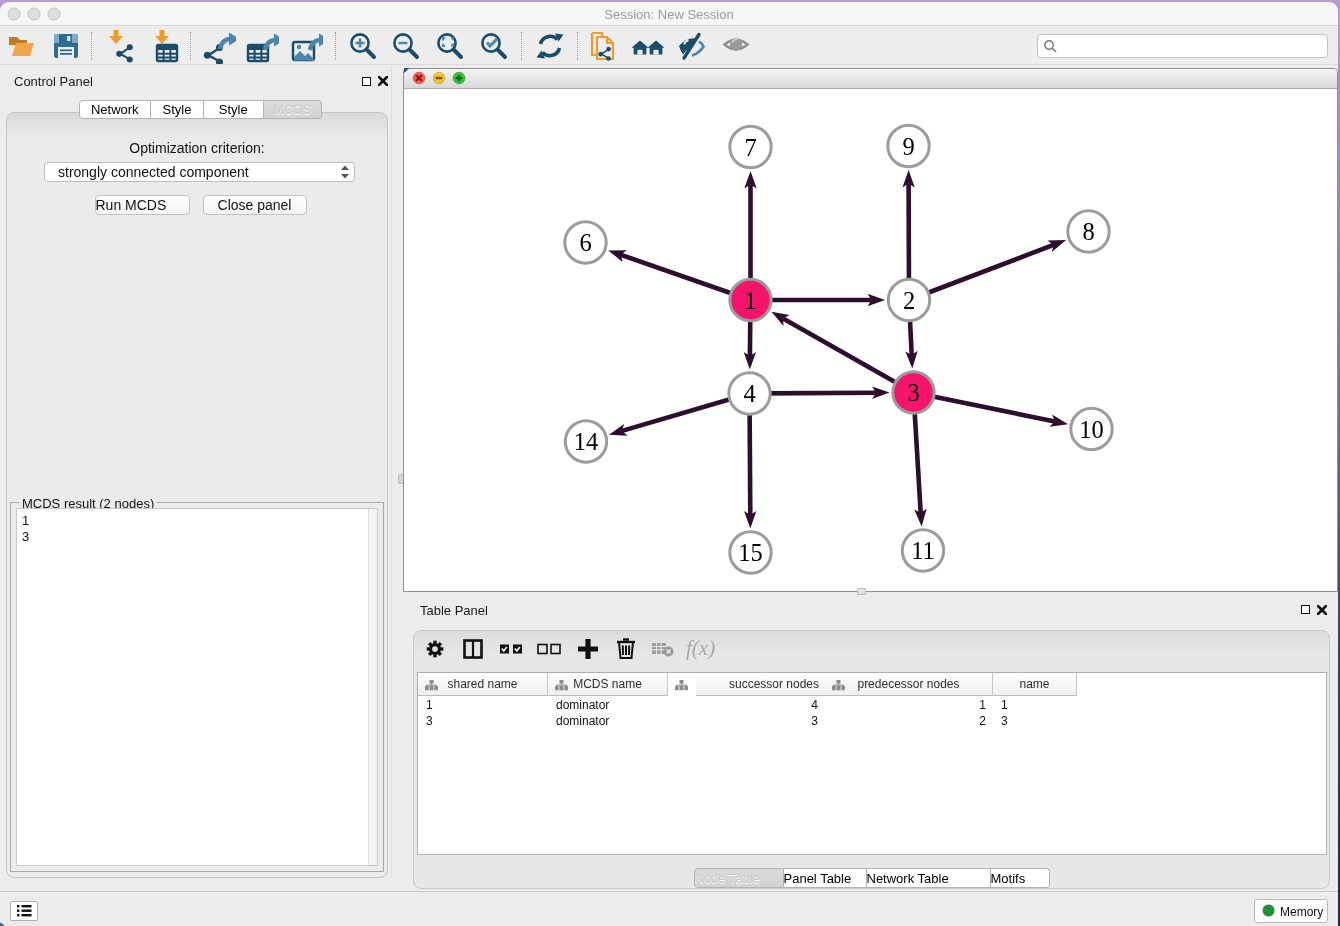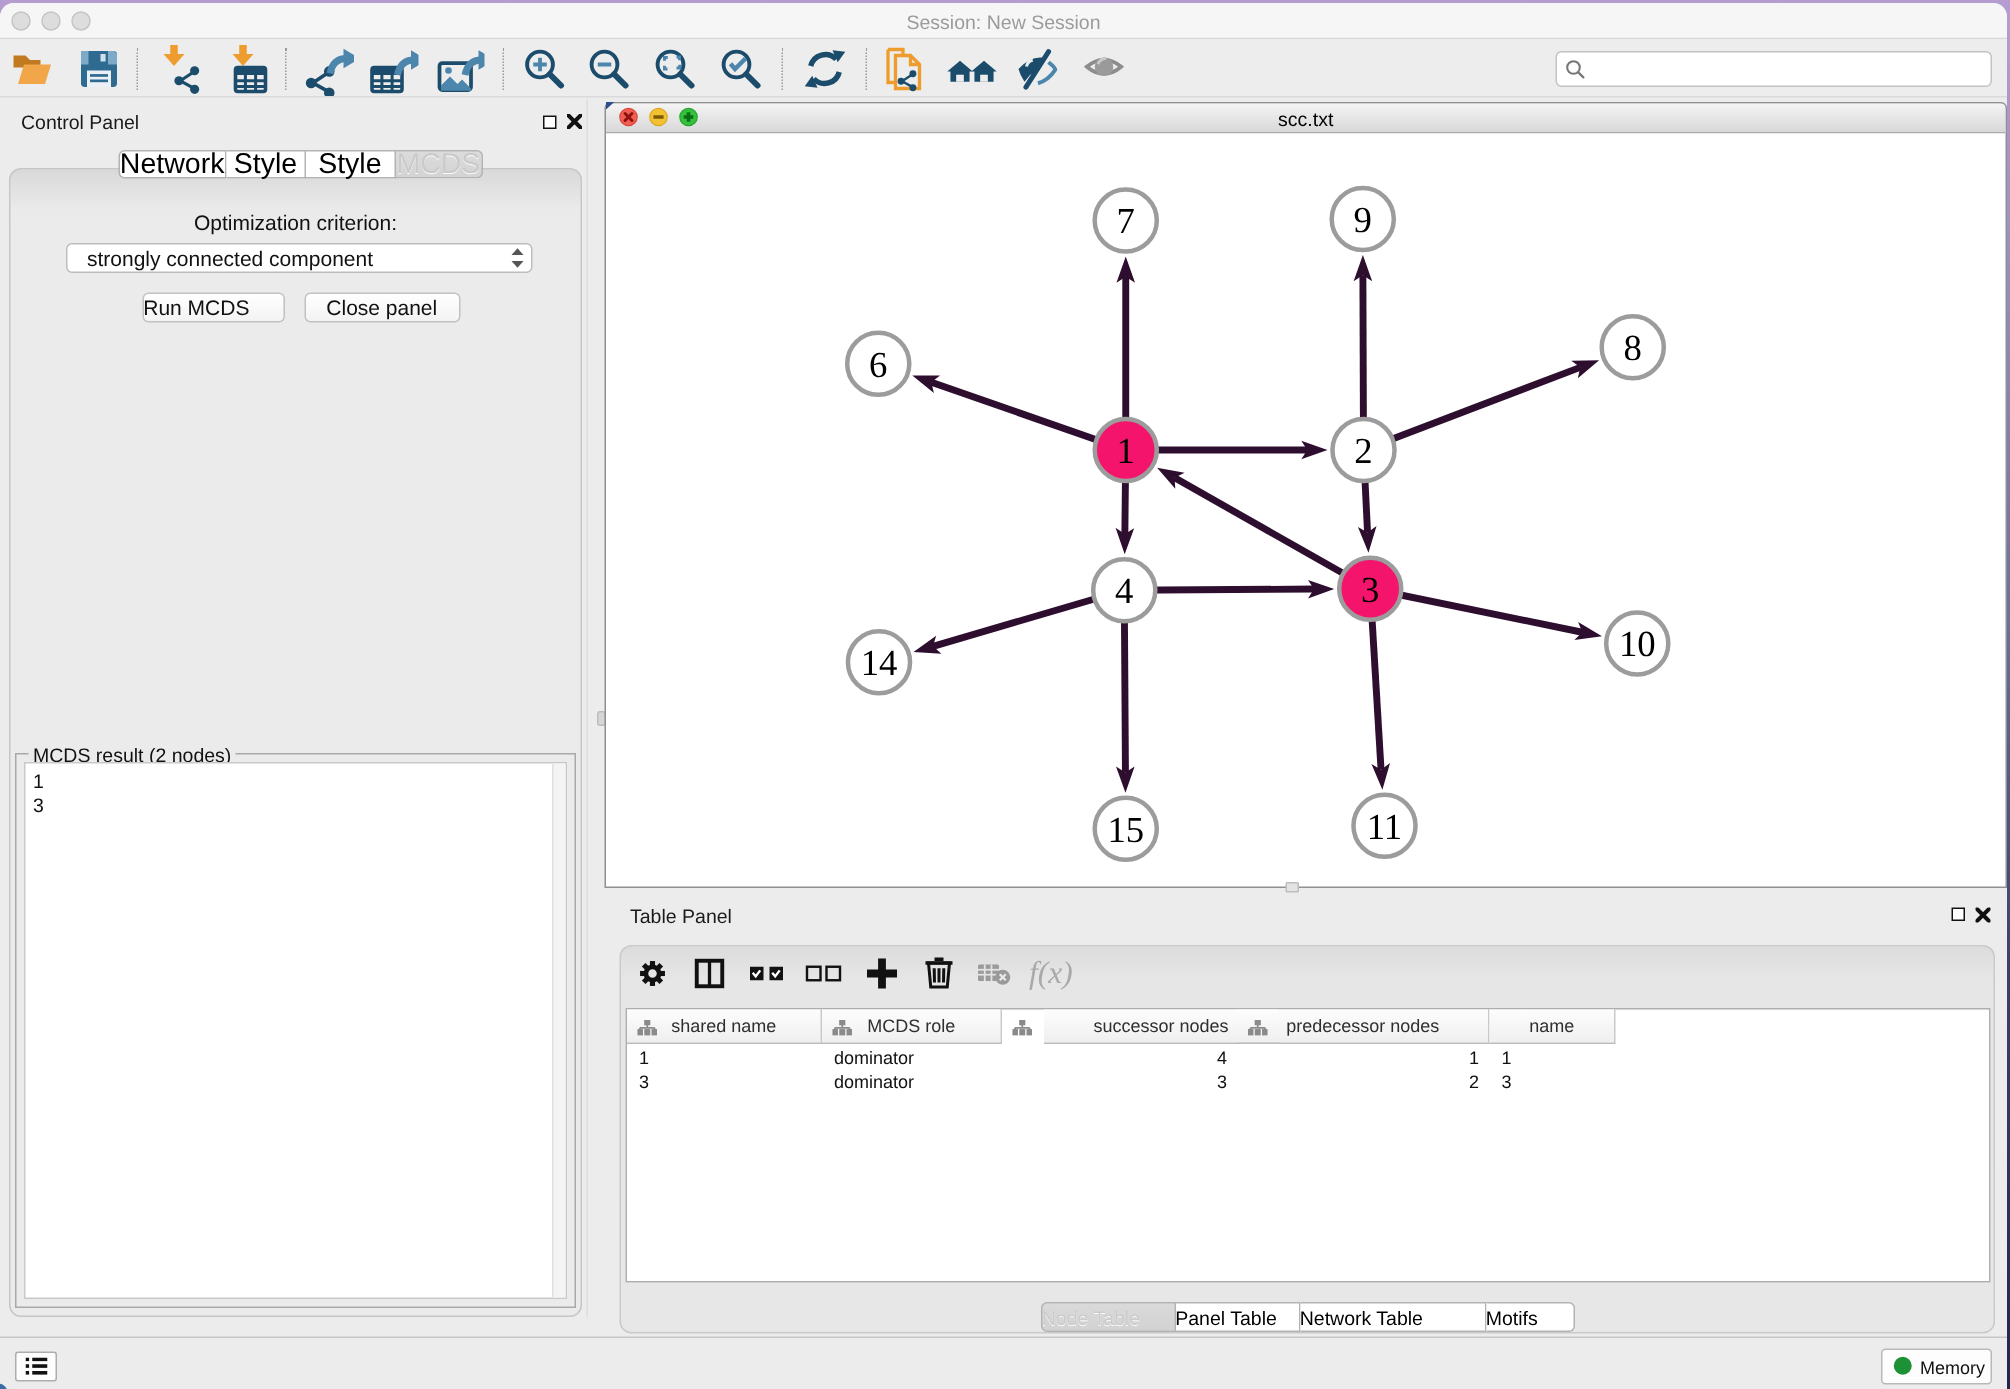--- a/index.html
+++ b/index.html
@@ -6,21 +6,21 @@
 background:linear-gradient(180deg,#b59dd1 0%,#a391c4 15%,#6f6d99 45%,#3c3f68 70%,#23264a 100%)}
 .abs{position:absolute}
 #win{position:absolute;left:0;top:2px;width:1338px;height:924px;background:#ececec;border-radius:9px 9px 0 0;overflow:hidden}
 .sep{top:30px;height:28px;border-left:1px dotted #9a9a9a}
 .hcell{top:671px;height:23px;background:linear-gradient(#fdfdfd,#efefef);border-right:1px solid #c9c9c9;
 border-bottom:1px solid #bcbcbc;font-size:12px;color:#2f2f2f;text-align:center;line-height:23px}
 .rcell{height:16px;font-size:12px;color:#111;line-height:16px}
 .btab{top:866px;height:20px;background:#fff;border:1px solid #b3b3b3;border-left:none;font-size:13px;
 color:#000;text-align:left;line-height:19px}
 .btab.sel{background:linear-gradient(#dadada,#d2d2d2);color:#cbcbcb;text-shadow:0 1px 0 rgba(255,255,255,.9)}
-.ctab{top:98px;height:19px;background:#fff;border:1px solid #b3b3b3;border-left:none;font-size:19px;
+.ctab{top:98px;height:19px;background:#fff;border:1px solid #b3b3b3;border-left:none;font-size:13px;
 color:#000;text-align:center;line-height:18px}
 .ctab.sel{background:linear-gradient(#dcdcdc,#d3d3d3);color:#cacaca;text-shadow:0 1px 0 rgba(255,255,255,.9)}
 </style></head><body>
 <div id="win">
   <div class="abs" style="left:0;top:0;width:1338px;height:24px;background:#f6f6f6;border-bottom:1px solid #d8d8d8;border-radius:9px 9px 0 0"></div>
   <svg class="abs" style="left:6px;top:5px" width="60" height="14" viewBox="0 0 60 14">
     <circle cx="8" cy="7" r="6" fill="#dddddd" stroke="#c5c5c5"></circle>
     <circle cx="28" cy="7" r="6" fill="#dddddd" stroke="#c5c5c5"></circle>
     <circle cx="48" cy="7" r="6" fill="#dddddd" stroke="#c5c5c5"></circle>
   </svg>
@@ -263,21 +263,20 @@
         <line x1="9.3" y1="4.7" x2="4.7" y2="9.3"></line>
       </g>
     <circle cx="27" cy="7" r="5.8" fill="#f2c233" stroke="#dca81f" stroke-width="0.8"></circle>
     <line x1="23.6" y1="7" x2="30.4" y2="7" stroke="#7c5a04" stroke-width="2.4"></line>
     <circle cx="47" cy="7" r="5.8" fill="#35c13e" stroke="#24a52c" stroke-width="0.8"></circle>
     <g stroke="#0b6e15" stroke-width="2.4">
         <line x1="43.8" y1="7" x2="50.2" y2="7"></line>
         <line x1="47" y1="3.8" x2="47" y2="10.2"></line>
       </g>
   </svg>
-  <div class="abs" style="left:403px;top:70px;width:935px;text-align:center;font-size:13px;color:#000">scc.txt</div>
   <svg style="position:absolute;left:403px;top:66px" width="935" height="526" viewBox="403 66 935 526">
       <line x1="750.5" y1="298.0" x2="750.5" y2="182.5" stroke="#2e0e2e" stroke-width="4.6"></line>
       <polygon points="750.5,169.0 756.7,186.5 750.5,182.5 744.3,186.5" fill="#2e0e2e"></polygon>
       <line x1="750.5" y1="298.0" x2="620.9" y2="252.8" stroke="#2e0e2e" stroke-width="4.6"></line>
       <polygon points="608.2,248.4 626.7,248.3 620.9,252.8 622.6,260.0" fill="#2e0e2e"></polygon>
       <line x1="750.5" y1="298.0" x2="871.5" y2="298.0" stroke="#2e0e2e" stroke-width="4.6"></line>
       <polygon points="885.0,298.0 867.5,304.2 871.5,298.0 867.5,291.8" fill="#2e0e2e"></polygon>
       <line x1="750.5" y1="298.0" x2="749.9" y2="354.0" stroke="#2e0e2e" stroke-width="4.6"></line>
       <polygon points="749.8,367.5 743.7,349.9 749.9,354.0 756.1,350.1" fill="#2e0e2e"></polygon>
       <line x1="909.0" y1="298.0" x2="908.6" y2="181.5" stroke="#2e0e2e" stroke-width="4.6"></line>
@@ -399,21 +398,21 @@
         <rect x="5" y="0.3" width="3" height="2.7"></rect>
         <line x1="6.5" y1="3" x2="6.5" y2="5.2"></line>
         <line x1="1.6" y1="5.2" x2="11.4" y2="5.2"></line>
         <line x1="1.6" y1="5.2" x2="1.6" y2="6.6"></line>
         <line x1="11.4" y1="5.2" x2="11.4" y2="6.6"></line>
         <rect x="0.2" y="6.6" width="2.9" height="3.1"></rect>
         <rect x="5.05" y="6.6" width="2.9" height="3.1"></rect>
         <rect x="9.9" y="6.6" width="2.9" height="3.1"></rect>
       </g>
     </svg>
-    <div class="abs hcell" style="left:548px;width:120px">MCDS role</div>
+    <div class="abs hcell" style="left:548px;width:120px">MCDS name</div>
     <svg class="abs" style="left:555px;top:678px" width="13" height="11" viewBox="0 0 13 11">
       <g stroke="#8a8a8a" stroke-width="1.1" fill="#8a8a8a">
         <rect x="5" y="0.3" width="3" height="2.7"></rect>
         <line x1="6.5" y1="3" x2="6.5" y2="5.2"></line>
         <line x1="1.6" y1="5.2" x2="11.4" y2="5.2"></line>
         <line x1="1.6" y1="5.2" x2="1.6" y2="6.6"></line>
         <line x1="11.4" y1="5.2" x2="11.4" y2="6.6"></line>
         <rect x="0.2" y="6.6" width="2.9" height="3.1"></rect>
         <rect x="5.05" y="6.6" width="2.9" height="3.1"></rect>
         <rect x="9.9" y="6.6" width="2.9" height="3.1"></rect>

